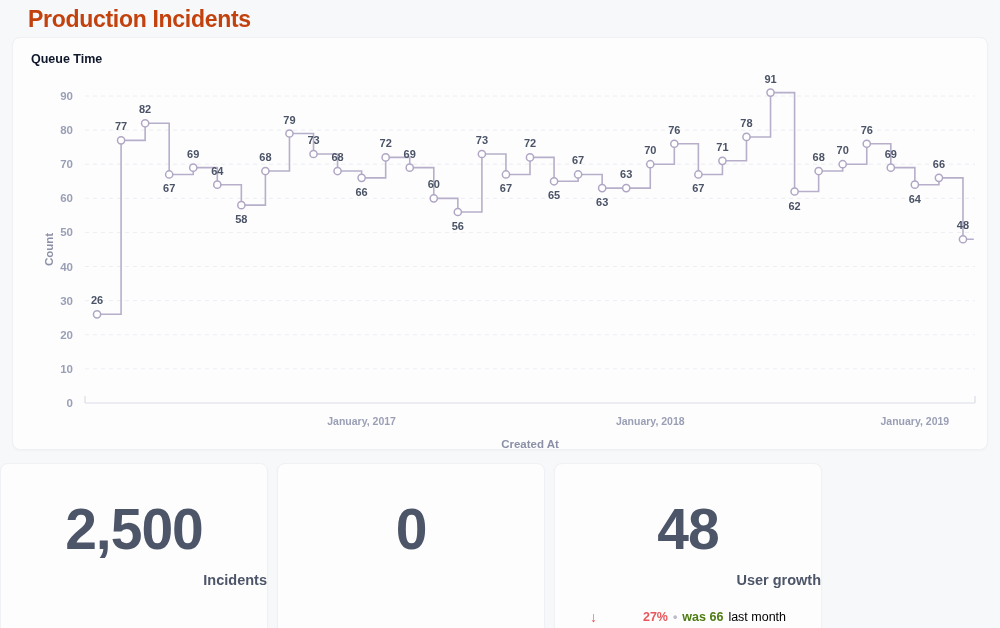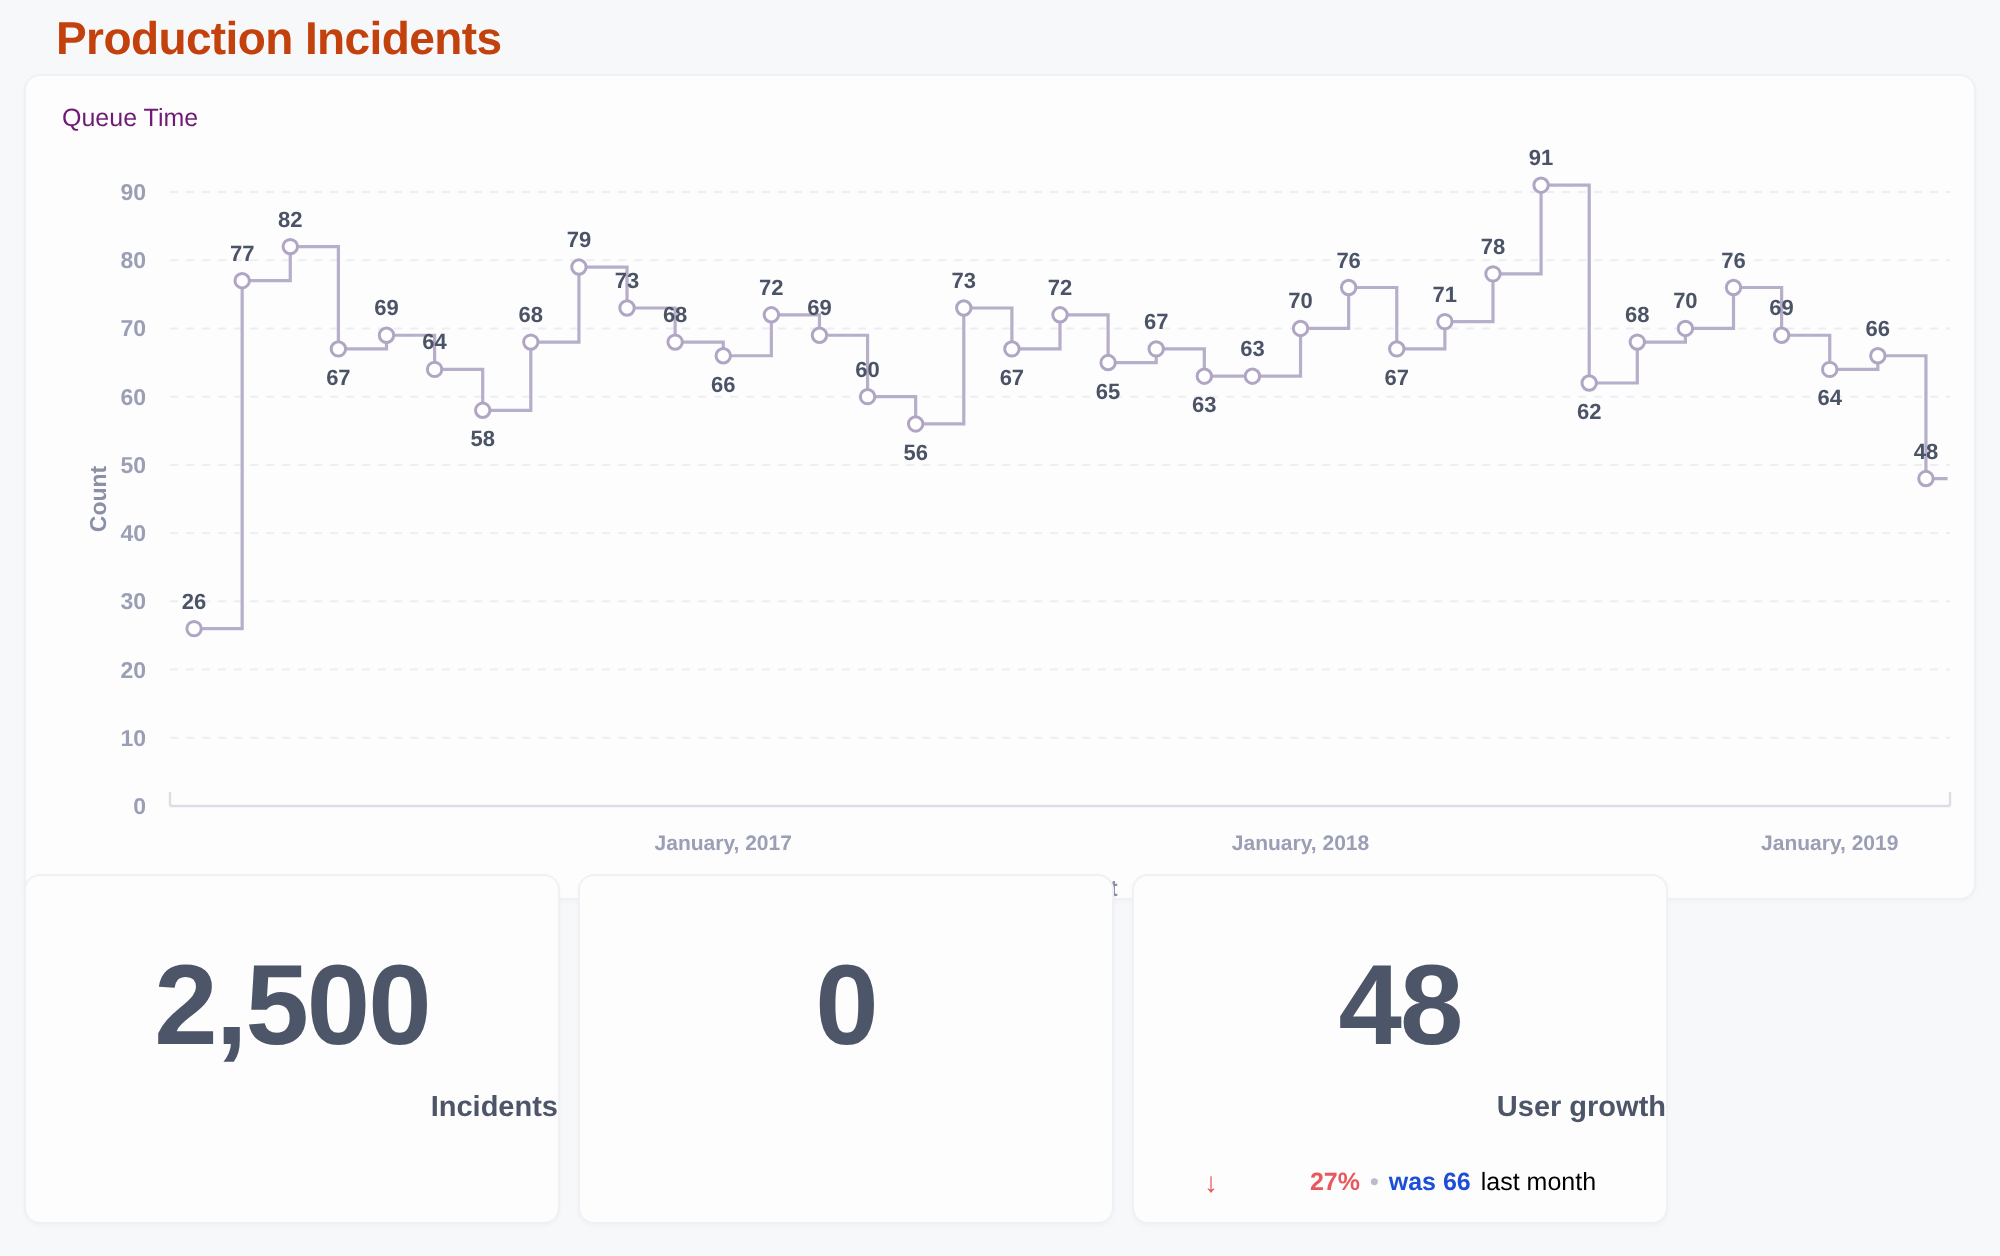--- a/index.html
+++ b/index.html
@@ -23,42 +23,41 @@
     width: 976px; height: 413px;
     background: #fdfdfe;
     border-radius: 8px;
     border: 1px solid #f0f1f4;
     box-shadow: 0 1px 2px rgba(80,90,120,0.04);
   }
   .chart-legend-label {
     position: absolute;
     left: 18px; top: 14px;
     font-size: 12.5px;
-    font-weight: normal;
-    color: #701a75;
+    font-weight: bold;
+    color: #0f172a;
   }
   .plot-wrap { position: absolute; left: 0; top: 0; width: 976px; height: 413px; }
   svg.plot { position: absolute; left: 0; top: 0; }
 
   .y-tick-label { font-size: 11.5px; font-weight: bold; fill: #9a9fb5; text-anchor: end; }
   .x-tick-label { font-size: 10.5px; font-weight: bold; fill: #9a9fb5; text-anchor: middle; }
   .axis-title { font-size: 11.5px; font-weight: bold; fill: #8b90a6; }
   .point-label { font-size: 11px; font-weight: bold; fill: #4b5366; text-anchor: middle; }
   .gridline { stroke: #eceef3; stroke-width: 1; stroke-dasharray: 4 4; }
   .axis-line { stroke: #dcdee6; stroke-width: 1.2; }
   .series-line { fill: none; stroke: #b7aec9; stroke-width: 1.6; }
   .series-marker { fill: #ffffff; stroke: #b0a6c4; stroke-width: 1.5; }
 
   .stats-row {
     position: absolute;
-    left: 0; top: 437px;
+    left: 0; top: 463px;
     width: 1000px; height: 165px;
     display: flex;
     gap: 9px;
-    padding-left: 12px;
   }
   .stat-card {
     background: #fdfdfe;
     border: 1px solid #f0f1f4;
     border-radius: 8px;
     box-shadow: 0 1px 2px rgba(80,90,120,0.04);
     width: 268px;
     height: 175px;
     padding-top: 32px;
     text-align: center;
@@ -83,21 +82,21 @@
     font-size: 12.5px;
     font-weight: bold;
     display: flex;
     justify-content: center;
     align-items: center;
     gap: 5px;
   }
   .trend-arrow { color: #e8575c; font-size: 14px; line-height: 1; }
   .trend-pct { color: #e8575c; margin-left: 41px; }
   .trend-dot { color: #b9bdc9; }
-  .trend-was { color: #1d4ed8; font-weight: bold; }
+  .trend-was { color: #4d7c0f; font-weight: bold; }
   .trend-period { color: #000000; font-weight: normal; }
 </style>
 </head>
 <body>
 
 <div id="page-title">Production Incidents</div>
 
 <div class="chart-card">
   <div class="chart-legend-label">Queue Time</div>
   <div class="plot-wrap">

